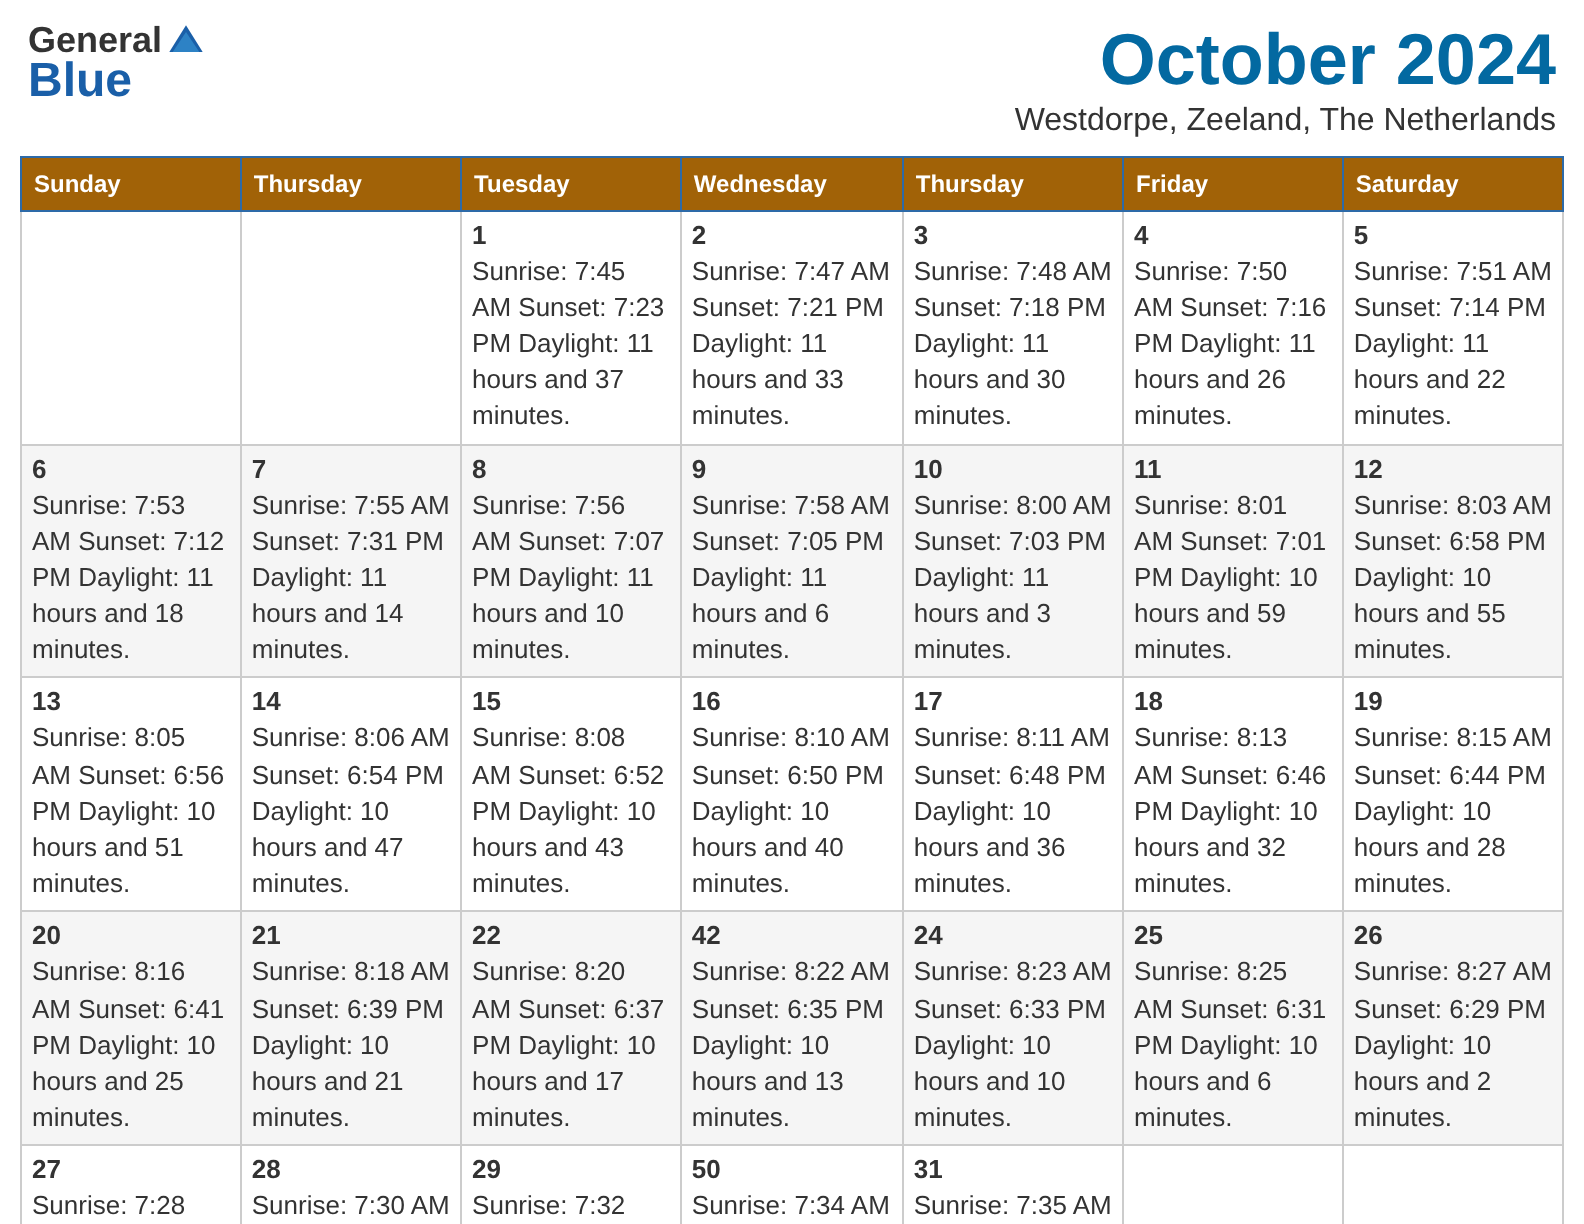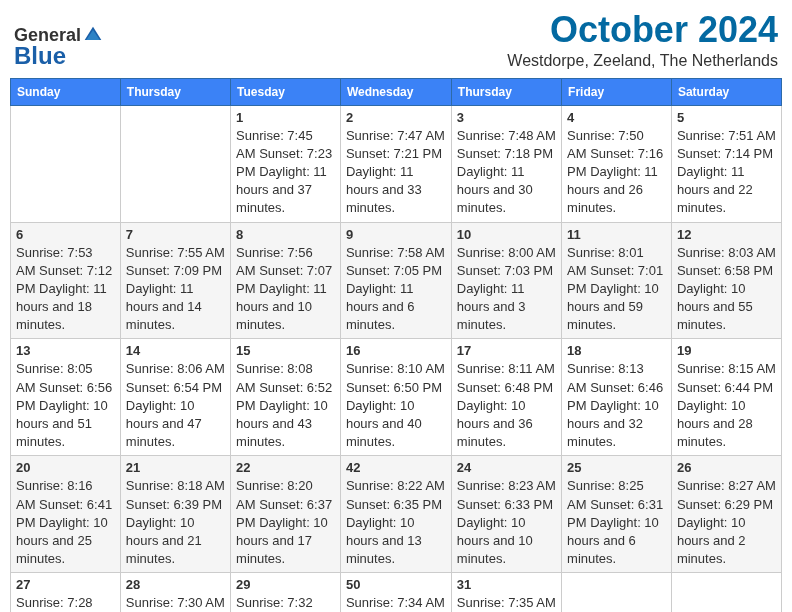--- a/index.html
+++ b/index.html
@@ -6,21 +6,21 @@
     body {
       font-family: Arial, sans-serif;
       background: #fff;
       width: 792px;
       min-height: 612px;
       padding: 10px;
     }
     .header {
       display: flex;
       justify-content: space-between;
-      align-items: flex-end;
+      align-items: flex-start;
       margin-bottom: 8px;
       padding: 0 4px;
     }
     .logo {
       display: flex;
       flex-direction: column;
       align-items: flex-start;
     }
     .logo-text {
       display: flex;
@@ -54,21 +54,21 @@
       font-size: 16px;
       color: #333;
       margin-top: 2px;
     }
     .calendar-table {
       width: 100%;
       border-collapse: collapse;
       font-size: 11px;
     }
     .calendar-table th {
-      background-color: #3b82f6;
+      background-color: #a16207;
       color: white;
       text-align: left;
       padding: 6px 6px;
       font-size: 12px;
       font-weight: bold;
       border: 1px solid #2d6aa8;
     }
     .calendar-table td {
       border: 1px solid #ccc;
       vertical-align: top;
@@ -166,21 +166,21 @@
       <tr>
         <td>
           <span class="day-number">6</span>
           <div class="day-info">Sunrise: 7:53 AM
 Sunset: 7:12 PM
 Daylight: 11 hours and 18 minutes.</div>
         </td>
         <td>
           <span class="day-number">7</span>
           <div class="day-info">Sunrise: 7:55 AM
-Sunset: 7:09 PM
+Sunset: 7:31 PM
 Daylight: 11 hours and 14 minutes.</div>
         </td>
         <td>
           <span class="day-number">8</span>
           <div class="day-info">Sunrise: 7:56 AM
 Sunset: 7:07 PM
 Daylight: 11 hours and 10 minutes.</div>
         </td>
         <td>
           <span class="day-number">9</span>

